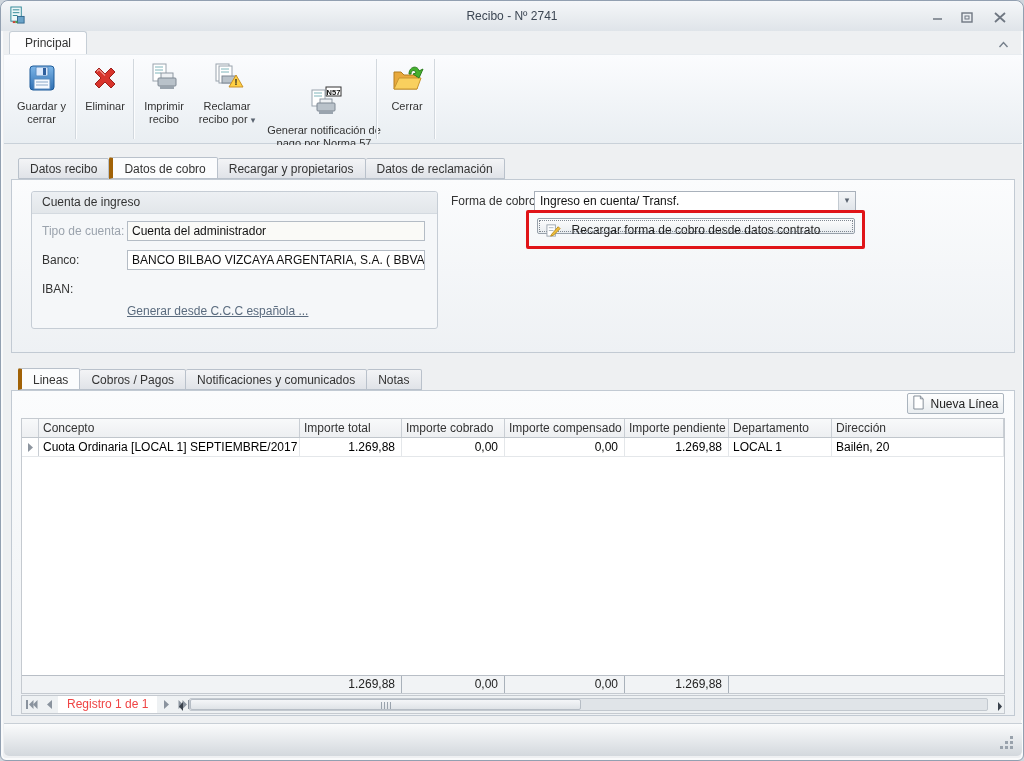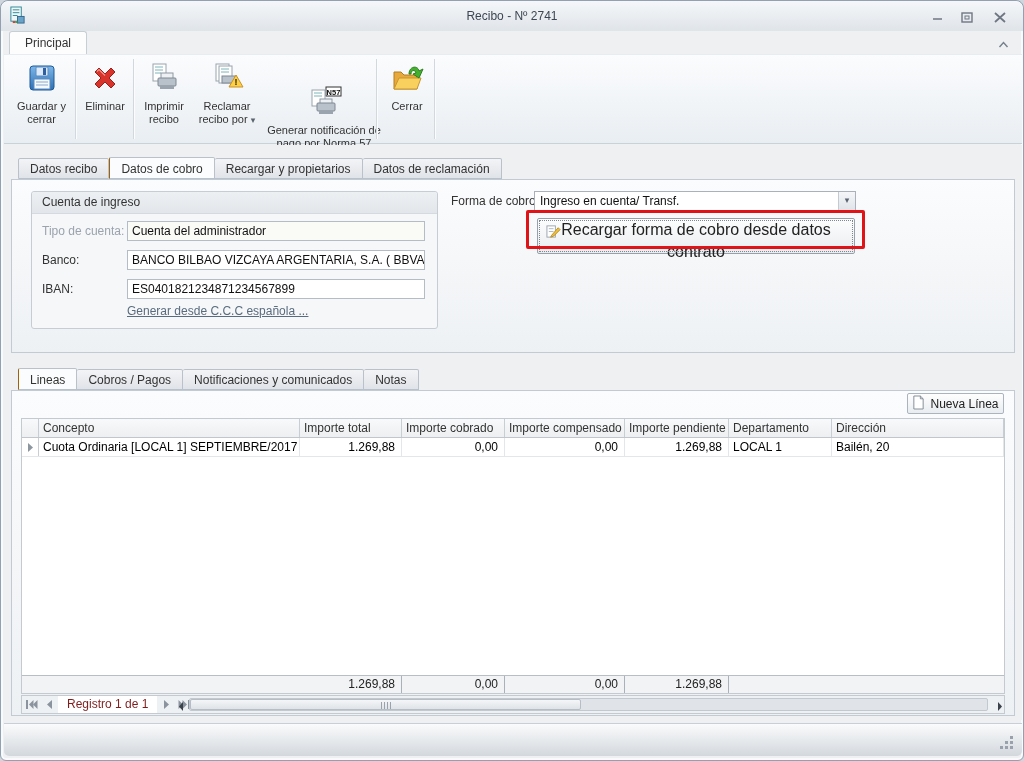--- a/index.html
+++ b/index.html
@@ -38,21 +38,21 @@
   
   .main-bg { position:absolute; left:3px; top:144px; width:1018px; height:575px; background:#eef0f2; }
 
   
   .tabstrip { position:absolute; display:flex; z-index:2; }
   .tab { height:21px; line-height:20px; padding:0 11px; font-size:12px; color:#333;
          background:linear-gradient(#f3f4f6,#e0e3e8); border:1px solid #b9c1cb;
          border-left:none; border-radius:2px 2px 0 0; cursor:default; }
   .tab:first-child { border-left:1px solid #b9c1cb; }
   .tab.active { background:#fbfcfd; height:22px; margin-top:-1px; line-height:22px;
-                border-left:1px solid #a16207; position:relative; z-index:3; }
+                border-left:4px solid #a16207; position:relative; z-index:3; }
   .panel { position:absolute; left:10px; width:1004px; background:linear-gradient(#fbfcfd,#eef1f4);
            border:1px solid #c2cad3; }
 
   
   .groupbox { position:absolute; left:30px; top:190px; width:407px; height:138px;
               border:1px solid #c6cdd5; border-radius:3px; background:#f5f7f9; }
   .gb-head { height:22px; line-height:21px; padding-left:10px; font-size:12px; color:#333;
              background:linear-gradient(#edf0f3,#e2e6ea); border-bottom:1px solid #d4dae0;
              border-radius:3px 3px 0 0; }
   .field-label { position:absolute; left:10px; font-size:12px; color:#333;text-align:center; }
@@ -63,23 +63,23 @@
   .field-input.dim { background:#fafaf7; }
   .link { position:absolute; left:95px; font-size:12px; color:#5a6b7e; text-decoration:underline; cursor:pointer; }
 
   
   .fc-label { position:absolute; left:450px; top:193px; font-size:12px; color:#333; }
   .combo { position:absolute; left:533px; top:190px; width:322px; height:21px; background:#fff;
            border:1px solid #a9b1bb; font-size:12px; color:#111; line-height:19px; padding-left:5px; }
   .combo-btn { position:absolute; right:0; top:0; width:17px; height:19px;
                background:linear-gradient(#f4f6f8,#dfe3e8); border-left:1px solid #c3cad1;
                text-align:center; line-height:17px; font-size:9px; color:#5a6470; }
-  .push-btn { position:absolute; left:536px; top:217px; width:318px; height:36px;
+  .push-btn { position:absolute; left:536px; top:217px; width:318px; height:16px;
               background:linear-gradient(#fdfdfd,#e9edf0); border:1px solid #98a1ab; border-radius:2px;
-              outline:1px dotted #7e8690; outline-offset:-3px; font-size:16px; color:#222;
+              outline:1px dotted #7e8690; outline-offset:-3px; font-size:12px; color:#222;
               text-align:center; line-height:22px; cursor:pointer; }
   .push-btn .pencil { position:absolute; left:8px; top:4px; }
   .red-annot { position:absolute; left:525px; top:209px; width:339px; height:39px;
                border:3px solid #e01418; border-radius:2px; z-index:10; pointer-events:none; }
 
   
   .toolbtn { position:absolute; left:906px; top:392px; width:97px; height:21px;
              background:linear-gradient(#fefefe,#e9edf0); border:1px solid #aab4be; border-radius:2px;
              font-size:12px; color:#222; display:flex; align-items:center; justify-content:center;
              gap:5px; cursor:pointer; z-index:4; }
@@ -101,21 +101,21 @@
   .gtotals > .tick { border-right:1px solid #a9b1ba; }
   .c0{width:17px;flex:0 0 17px;} .c1{width:261px;flex:0 0 261px;} .c2{width:102px;flex:0 0 102px;}
   .c3{width:103px;flex:0 0 103px;} .c4{width:120px;flex:0 0 120px;} .c5{width:104px;flex:0 0 104px;}
   .c6{width:103px;flex:0 0 103px;} .c7{flex:1 1 auto;}
   .num { text-align:right; padding-right:6px !important; }
 
   
   .navbar { position:absolute; left:20px; top:694px; width:984px; height:19px; background:#eef1f3;
             border:1px solid #c5cad0; display:flex; align-items:center; z-index:3; }
   .nav-btn { width:18px; height:17px; display:flex; align-items:center; justify-content:center; cursor:default; }
-  .rec-label { background:#fff; height:17px; line-height:17px; padding:0 9px; font-size:12px; color:#7f1d1d; }
+  .rec-label { background:#fff; height:17px; line-height:17px; padding:0 9px; font-size:12px; color:#ef4444; }
   .hsb-left { position:absolute; left:156px; top:2px; }
   .hsb-track { position:absolute; left:167px; top:2px; width:799px; height:13px; background:#e0e4e8;
                border:1px solid #c2c8cf; border-radius:2px; }
   .hsb-thumb { position:absolute; left:0; top:0; width:391px; height:11px;
                background:linear-gradient(#f4f6f8,#dfe3e7); border:1px solid #b6bdc5; border-radius:2px; }
   .hsb-grip { position:absolute; left:50%; top:2px; width:11px; height:7px; margin-left:-5px;
               background:repeating-linear-gradient(90deg,#9aa3ad 0 1px,transparent 1px 3px); }
   .hsb-right { position:absolute; right:1px; top:2px; }
 
   
@@ -256,21 +256,20 @@
   </div>
   <div class="panel" style="top:178px; height:174px;"></div>
 
   <div class="groupbox">
     <div class="gb-head">Cuenta de ingreso</div>
     <div class="field-label dim" style="top:32px;">Tipo de cuenta:</div>
     <div class="field-input dim" style="top:29px;">Cuenta del administrador</div>
     <div class="field-label" style="top:61px;">Banco:</div>
     <div class="field-input" style="top:58px;">BANCO BILBAO VIZCAYA ARGENTARIA, S.A. ( BBVAESMMXX)</div>
     <div class="field-label" style="top:90px;">IBAN:</div>
-    <div class="field-input" style="top:87px;">ES0401821234871234567899</div>
     <div class="link" style="top:112px;">Generar desde C.C.C española ...</div>
   </div>
 
   <div class="fc-label">Forma de cobro:</div>
   <div class="combo">
     <span>Ingreso en cuenta/ Transf.</span>
     <div class="combo-btn">▾</div>
   </div>
   <div class="push-btn">
     <span class="pencil"><svg width="15" height="15" viewBox="0 0 16 16">

